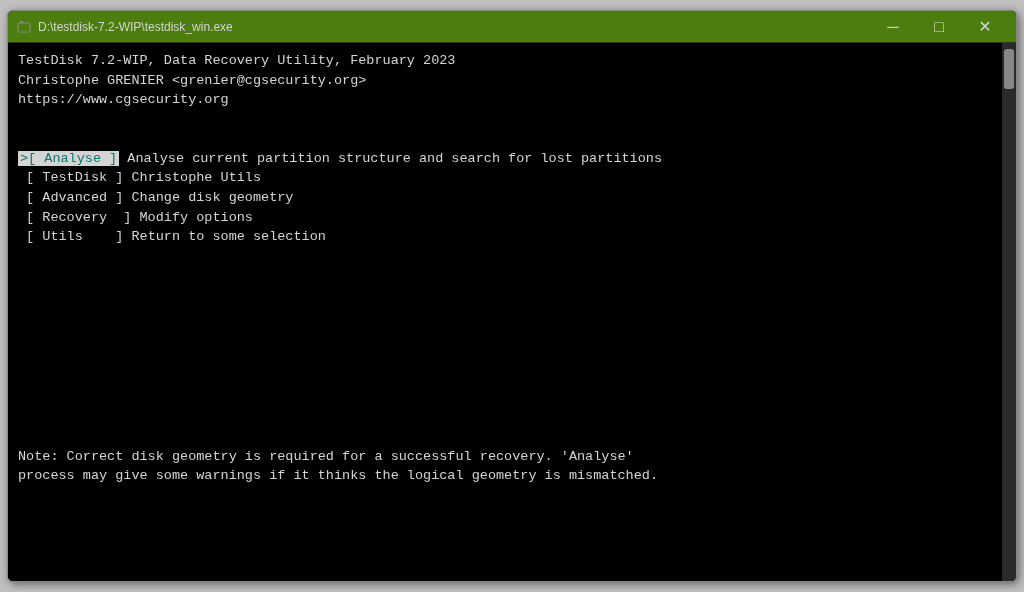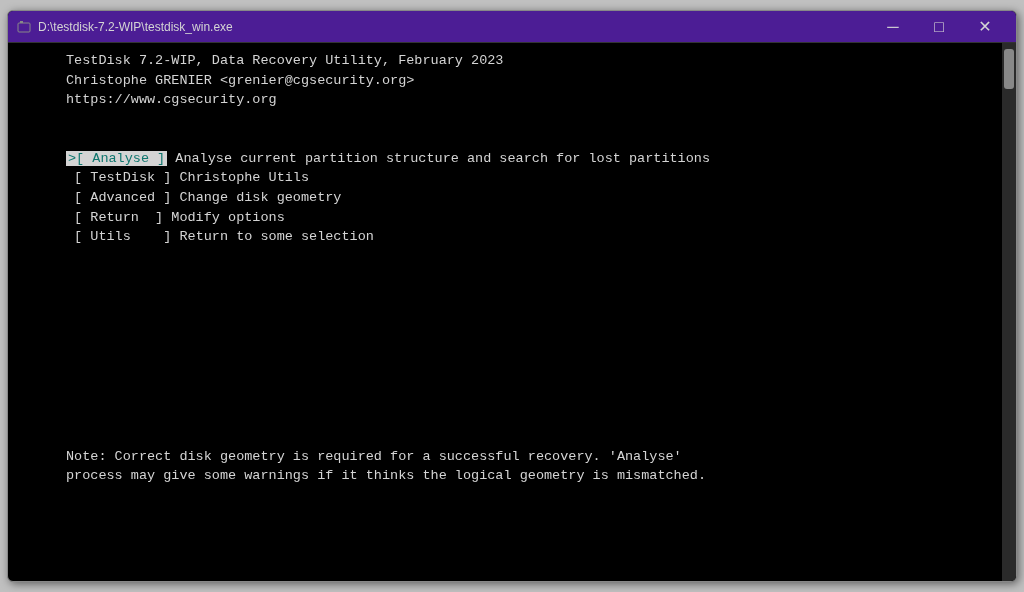--- a/index.html
+++ b/index.html
@@ -25,21 +25,21 @@
       background: #000;
       border: 1px solid #888;
       border-radius: 6px;
       overflow: hidden;
       display: flex;
       flex-direction: column;
       box-shadow: 2px 2px 8px rgba(0,0,0,0.5);
     }
 
     .title-bar {
-      background: #4c1d95;
+      background: #4d7c0f;
       height: 32px;
       display: flex;
       align-items: center;
       padding: 0 8px;
       justify-content: space-between;
       flex-shrink: 0;
       border-bottom: 1px solid #333;
     }
 
     .title-bar-left {
@@ -82,21 +82,20 @@
       display: flex;
       align-items: center;
       justify-content: center;
       border-radius: 0;
     }
 
     .content-area {
       flex: 1;
       display: flex;
       overflow: hidden;
-      padding-left: 48px;
     }
 
     .terminal {
       flex: 1;
       background: #000;
       color: #d4d4d4;
       font-family: 'Consolas', 'Courier New', monospace;
       font-size: 13.5px;
       padding: 8px 10px;
       overflow: hidden;
@@ -163,21 +162,21 @@
     <div class="terminal">
       <pre><span>TestDisk 7.2-WIP, Data Recovery Utility, February 2023</span>
 <span>Christophe GRENIER &lt;grenier@cgsecurity.org&gt;</span>
 <span>https://www.cgsecurity.org</span>
 </pre>
       <div class="blank-line"></div>
       <div class="blank-line"></div>
       <pre><span class="menu-item-selected">&gt;[ Analyse ]</span><span> Analyse current partition structure and search for lost partitions</span>
 <span> [ TestDisk ]</span><span> Christophe Utils</span>
 <span> [ Advanced ]</span><span> Change disk geometry</span>
-<span> [ Return  ]</span><span> Modify options</span>
+<span> [ Recovery  ]</span><span> Modify options</span>
 <span> [ Utils    ]</span><span> Return to some selection</span>
 </pre>
       <div style="height: 200px;"></div>
       <pre><span>Note: Correct disk geometry is required for a successful recovery. 'Analyse'</span>
 <span>process may give some warnings if it thinks the logical geometry is mismatched.</span></pre>
     </div>
     <div class="scrollbar">
       <div class="scrollbar-thumb"></div>
     </div>
   </div>

